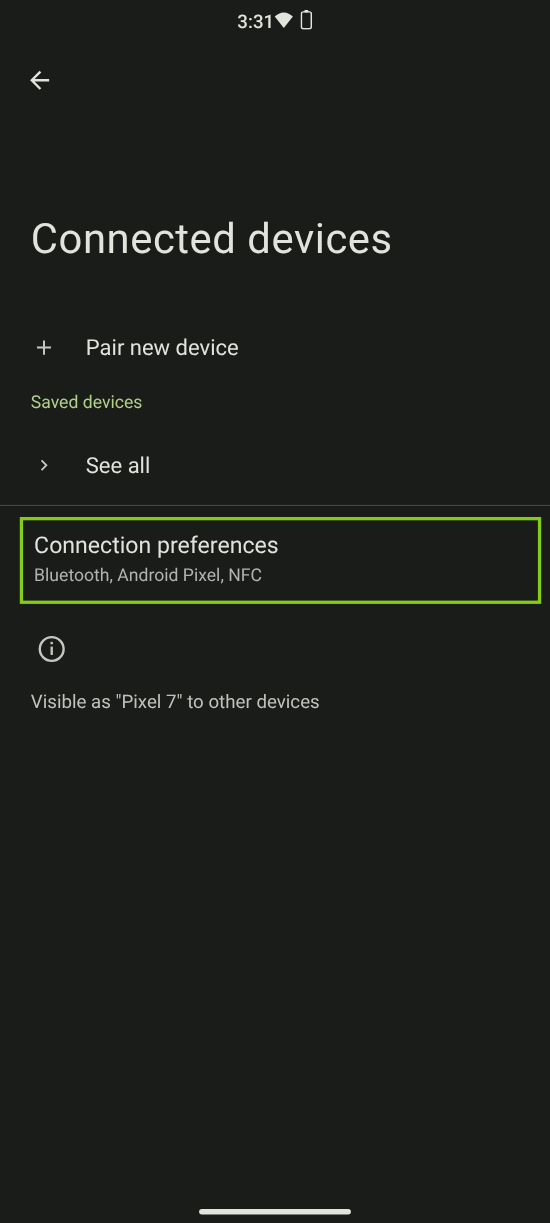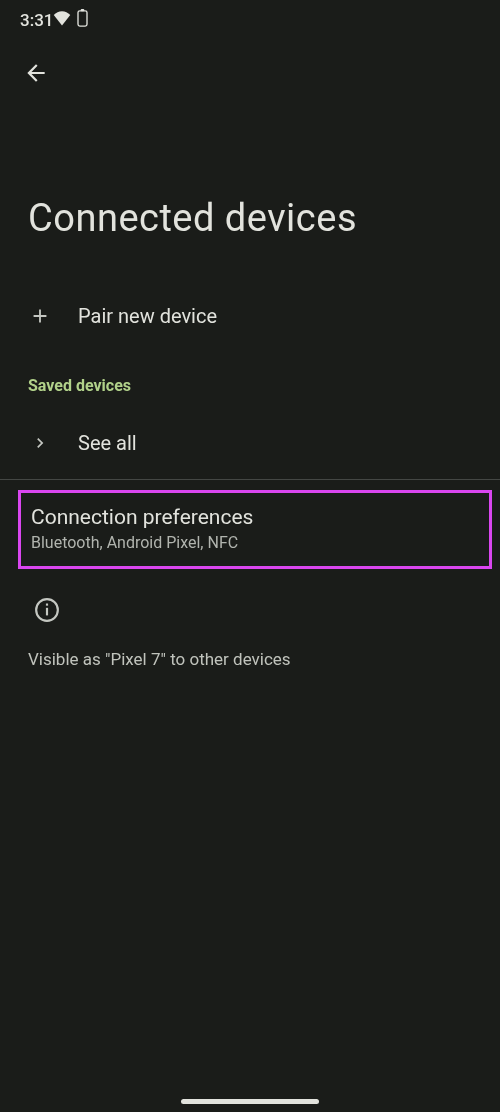--- a/index.html
+++ b/index.html
@@ -11,23 +11,23 @@
       width: 500px;
       height: 1112px;
       background: #1a1c19;
       color: #e2e3dd;
       font-family: -apple-system, BlinkMacSystemFont, "Segoe UI", Roboto, sans-serif;
       overflow: hidden;
       position: relative;
     }
     .status-bar {
       display: flex;
-      justify-content: flex-start;
+      justify-content: center;
       align-items: center;
-      padding: 8px 20px;
+      padding: 8px 32px;
       height: 40px;
     }
     .status-time {
       font-size: 17px;
       font-weight: 500;
       color: #e2e3dd;
     }
     .status-icons {
       display: flex;
       gap: 6px;
@@ -68,30 +68,29 @@
       flex-shrink: 0;
     }
     .row-text {
       font-size: 20px;
       color: #e2e3dd;
     }
     .section-header {
       font-size: 16px;
       color: #b1d18a;
       padding: 8px 28px 16px 28px;
-      font-weight: 700;
-      margin-top: 20px;
+      font-weight: 400;
     }
     .divider {
       height: 1px;
       background: #444744;
       margin: 4px 0 0 0;
     }
     .highlighted {
-      border: 3px solid #d946ef;
+      border: 3px solid #84cc16;
       margin: 10px 8px 0 18px;
       padding: 12px 10px 14px 10px;
     }
     .pref-title {
       font-size: 21px;
       color: #e2e3dd;
       margin-bottom: 4px;
     }
     .pref-subtitle {
       font-size: 16px;

